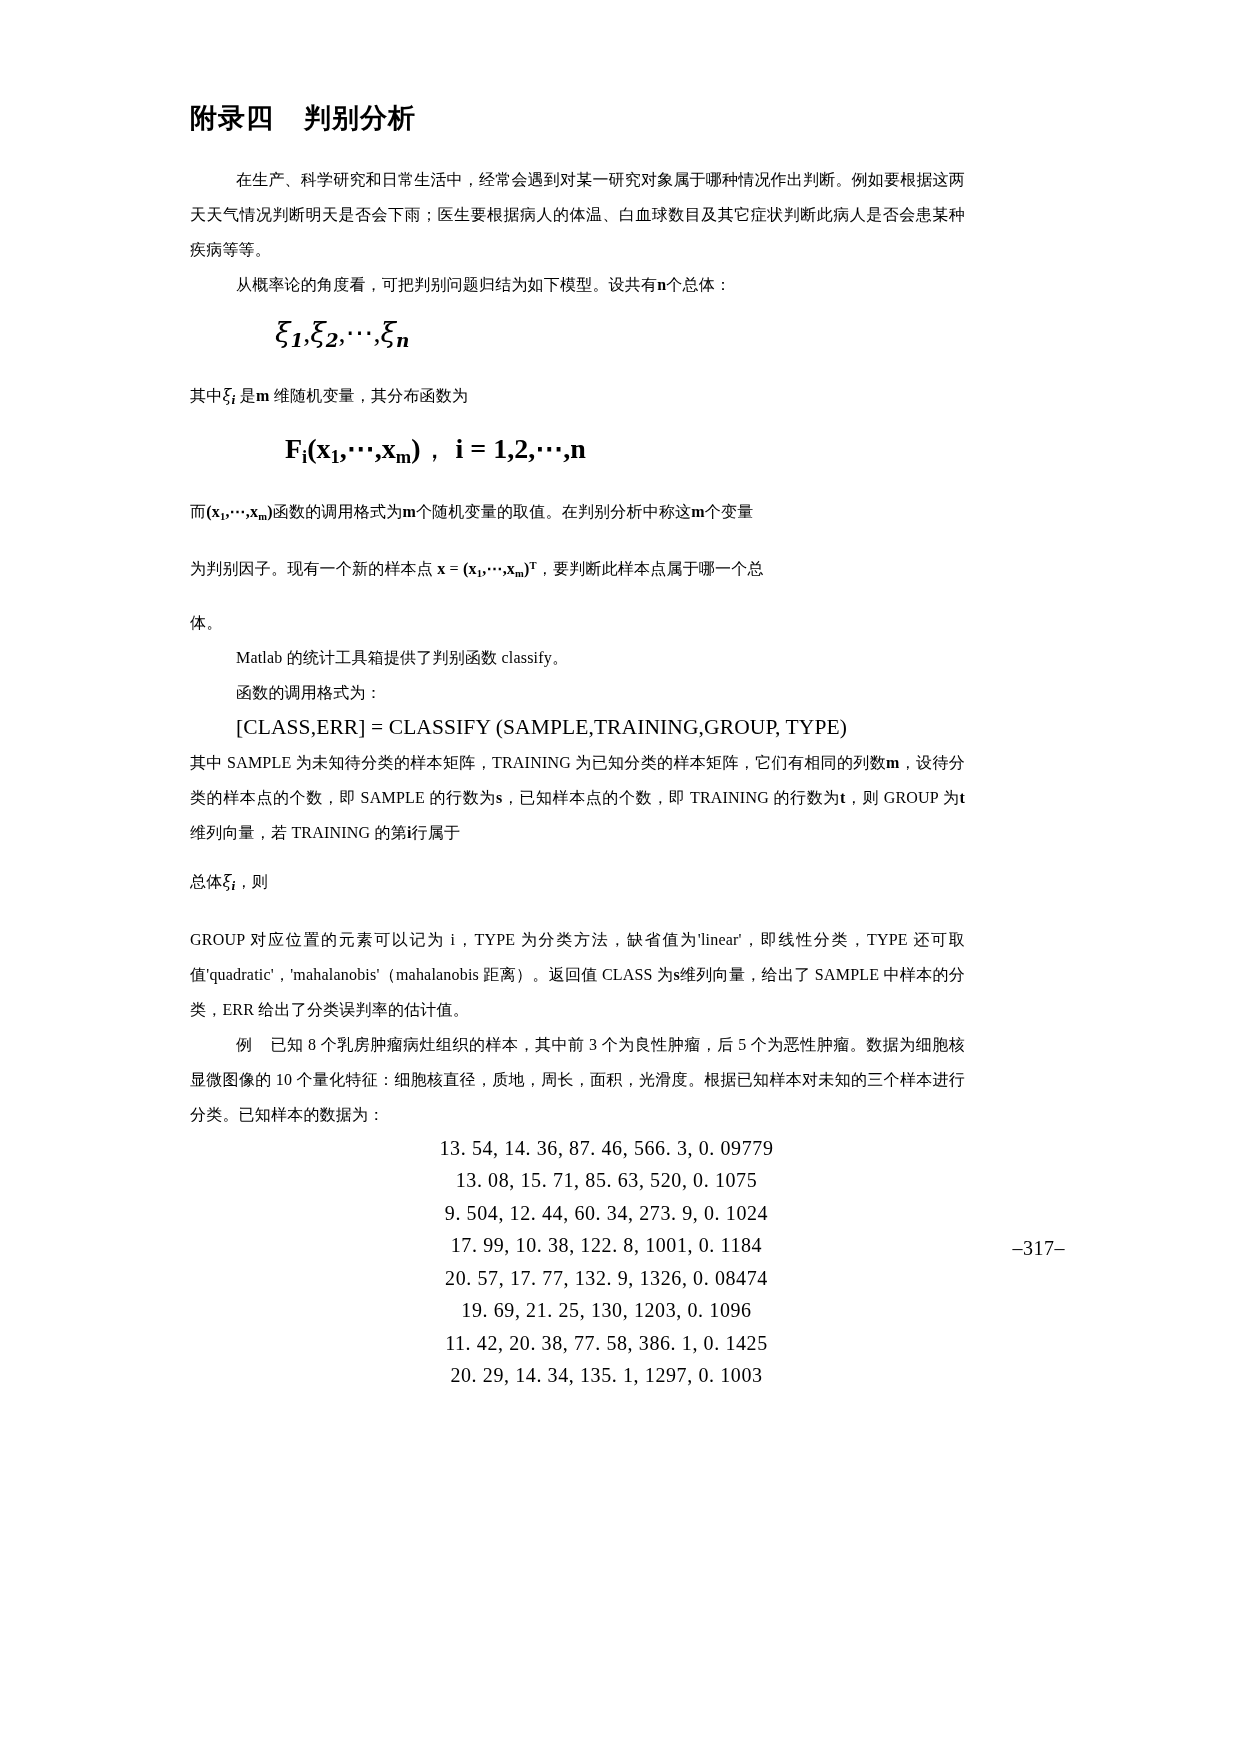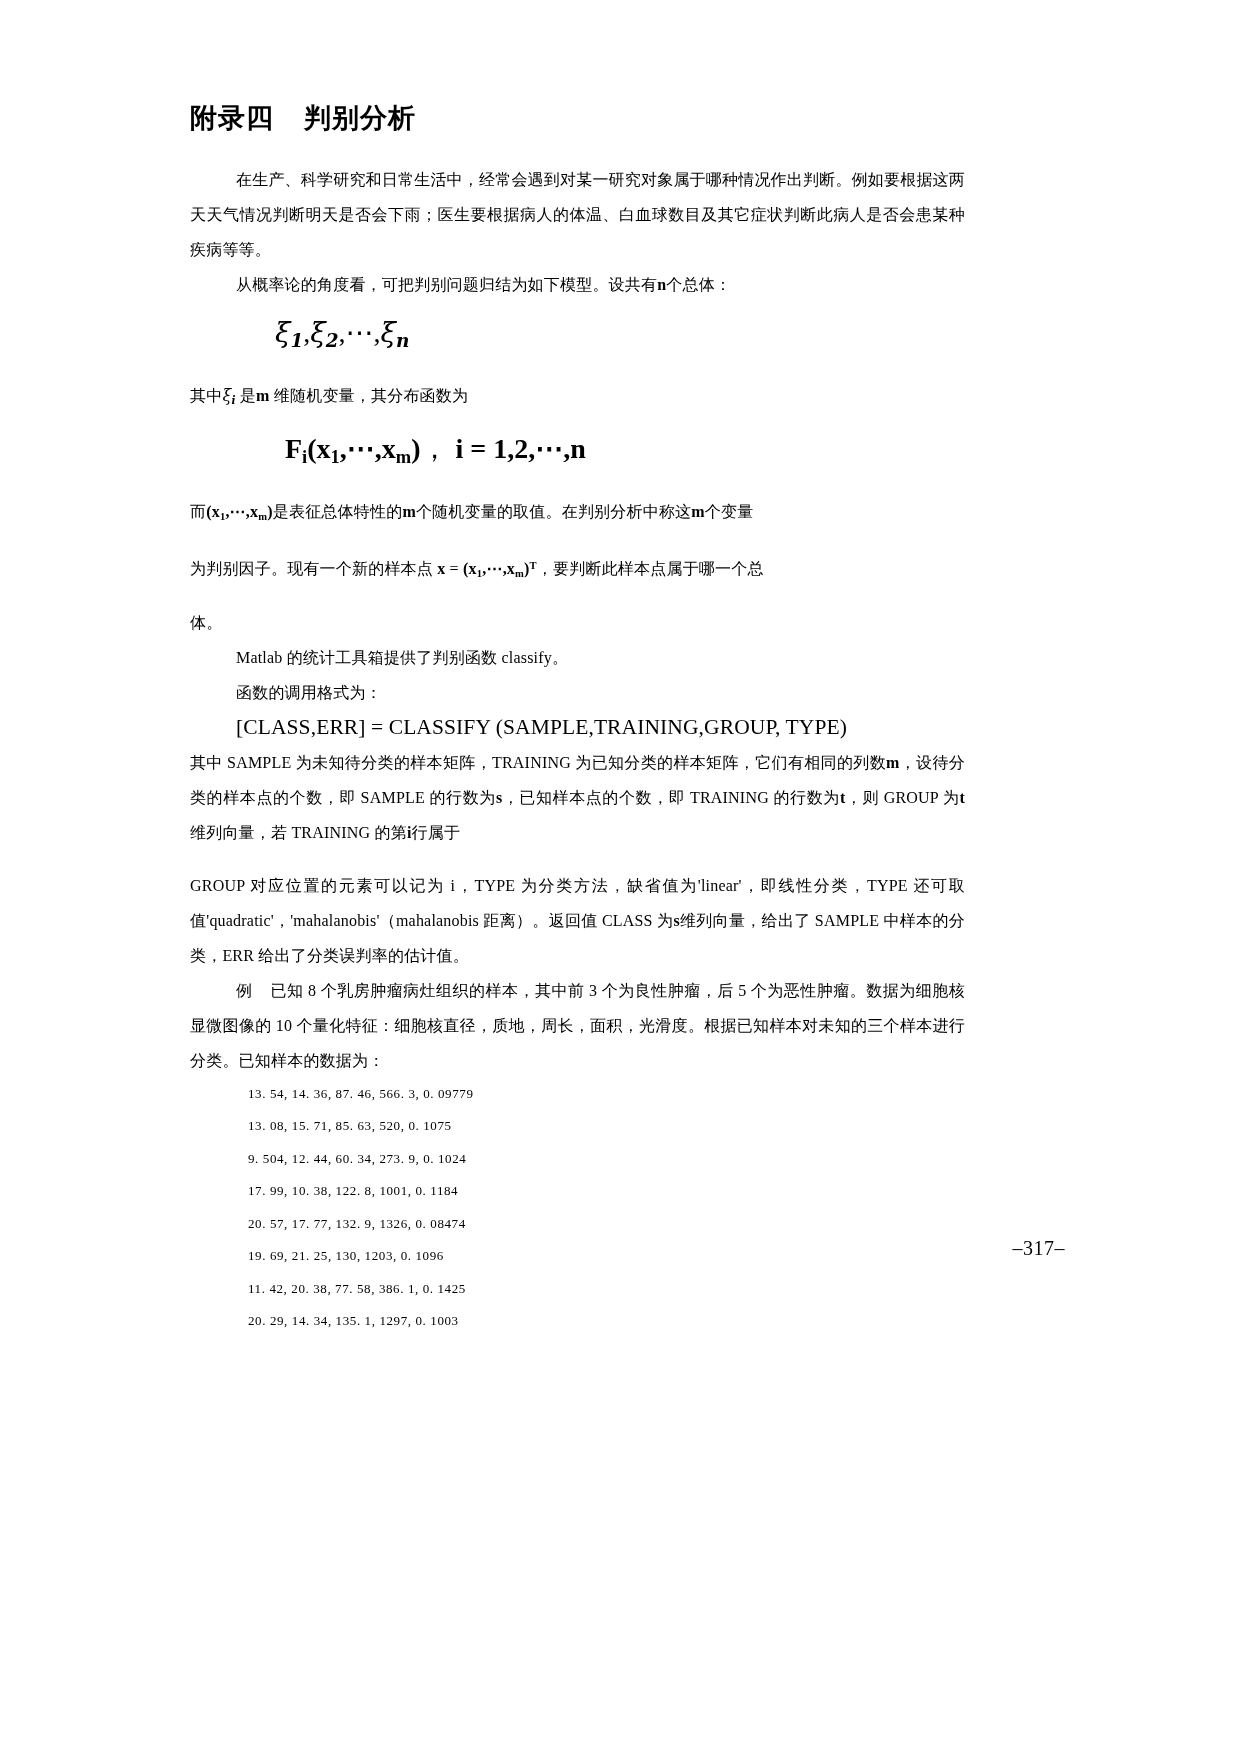--- a/index.html
+++ b/index.html
@@ -66,25 +66,26 @@
     text-indent: 46px;
     letter-spacing: 0.1px;
   }
 
   .data-list {
     margin: 0;
     padding: 0;
     list-style: none;
   }
   .data-list li {
-    font-size: 13px;
+    font-size: 20px;
     line-height: 32.5px;
     padding-left: 58px;
     letter-spacing: 0.6px;
     white-space: pre;
+    text-align: center;
   }
 
   .pagenum {
     position: absolute;
     right: 176px;
     top: 1237px;
     font-size: 20px;
     letter-spacing: 0.5px;
   }
 </style>
@@ -103,34 +104,35 @@
     <div class="fml-block ind1">
       <span class="greek">ξ<sub class="sub-n">1</sub></span><span>,</span><span class="greek">ξ<sub class="sub-n">2</sub></span><span>,</span><span>⋯</span><span>,</span><span class="greek">ξ<sub class="sub-n">n</sub></span>
     </div>
 
     <p class="para"><span>其中</span><span class="greek">ξ<sub class="sub-n">i</sub></span> <span>是</span><span class="mb">m</span> <span>维随机变量，其分布函数为</span></p>
 
     <div class="fml-block ind2">
       <span class="mb">F<sub>i</sub></span><span class="mb">(x<sub>1</sub>,⋯,x<sub>m</sub>)</span><span>，</span>&nbsp;<span class="mb">i</span> <span class="mb">= 1,2,⋯,n</span>
     </div>
 
-    <p class="para"><span>而</span><span class="mb">(x<sub>1</sub>,⋯,x<sub>m</sub>)</span><span>是表征总体特性的</span><span class="mb">m</span><span>个随机变量的取值。在判别分析中称这</span><span class="mb">m</span><span>个变量</span></p>
+    <p class="para"><span>而</span><span class="mb">(x<sub>1</sub>,⋯,x<sub>m</sub>)</span><span>函数的调用格式为</span><span class="mb">m</span><span>个随机变量的取值。在判别分析中称这</span><span class="mb">m</span><span>个变量</span></p>
 
     <p class="para" style="margin-top:14px"><span>为判别因子。现有一个新的样本点</span> <span class="mb">x</span> <span>=</span> <span class="mb">(x<sub>1</sub>,⋯,x<sub>m</sub>)<sup>T</sup></span><span>，要判断此样本点属于哪一个总</span></p>
 
     <p class="para" style="margin-top:14px">体。</p>
 
     <p class="para indent">Matlab 的统计工具箱提供了判别函数 classify。</p>
 
     <p class="para indent">函数的调用格式为：</p>
 
     <p class="code-line">[CLASS,ERR] = CLASSIFY (SAMPLE,TRAINING,GROUP, TYPE)</p>
 
     <p class="para"><span>其中 SAMPLE 为未知待分类的样本矩阵，TRAINING 为已知分类的样本矩阵，它们有相同的列数</span><span class="mb">m</span><span>，设待分类的样本点的个数，即 SAMPLE 的行数为</span><span class="mb">s</span><span>，已知样本点的个数，即 TRAINING 的行数为</span><span class="mb">t</span><span>，则 GROUP 为</span><span class="mb">t</span><span>维列向量，若 TRAINING 的第</span><span class="mb">i</span><span>行属于</span></p>
 
+    <p class="para" style="margin-top:14px"><span>总体</span><span class="greek">ξ<sub class="sub-n">i</sub></span><span>，则</span></p>
 
     <p class="para" style="margin-top:18px"><span>GROUP 对应位置的元素可以记为 i，TYPE 为分类方法，缺省值为'linear'，即线性分类，TYPE 还可取值'quadratic'，'mahalanobis'（mahalanobis 距离）。返回值 CLASS 为</span><span class="mb">s</span><span>维列向量，给出了 SAMPLE 中样本的分类，ERR 给出了分类误判率的估计值。</span></p>
 
     <p class="para indent"><span>例</span>&nbsp;&nbsp;&nbsp;&nbsp;<span>已知 8 个乳房肿瘤病灶组织的样本，其中前 3 个为良性肿瘤，后 5 个为恶性肿瘤。数据为细胞核显微图像的 10 个量化特征：细胞核直径，质地，周长，面积，光滑度。根据已知样本对未知的三个样本进行分类。已知样本的数据为：</span></p>
 
     <ul class="data-list">
       <li>13. 54, 14. 36, 87. 46, 566. 3, 0. 09779</li>
       <li>13. 08, 15. 71, 85. 63, 520, 0. 1075</li>
       <li>9. 504, 12. 44, 60. 34, 273. 9, 0. 1024</li>
       <li>17. 99, 10. 38, 122. 8, 1001, 0. 1184</li>

